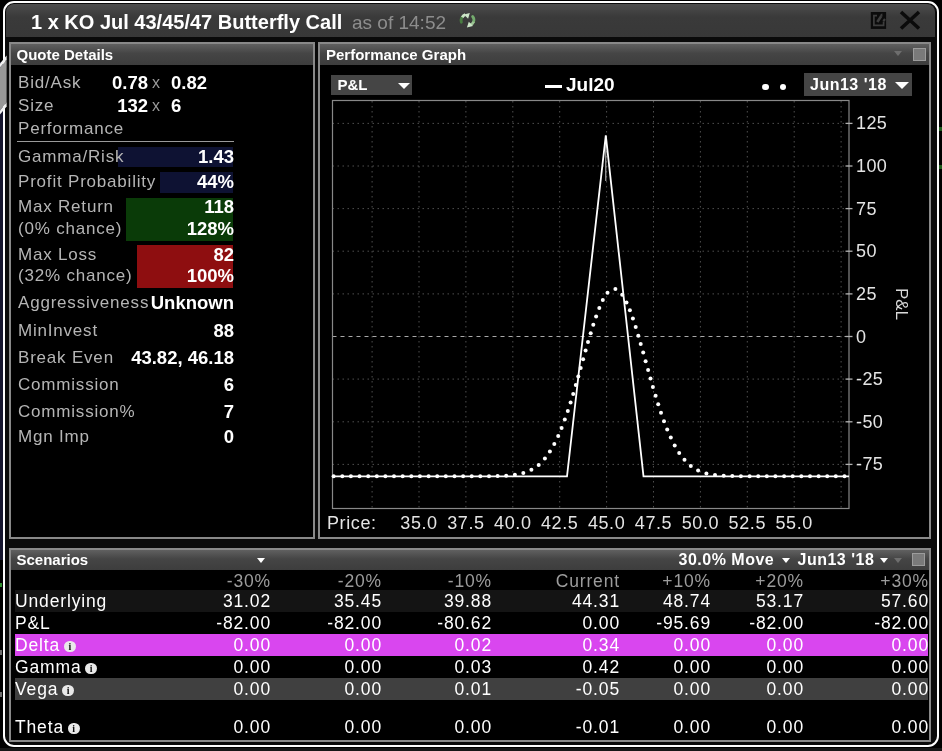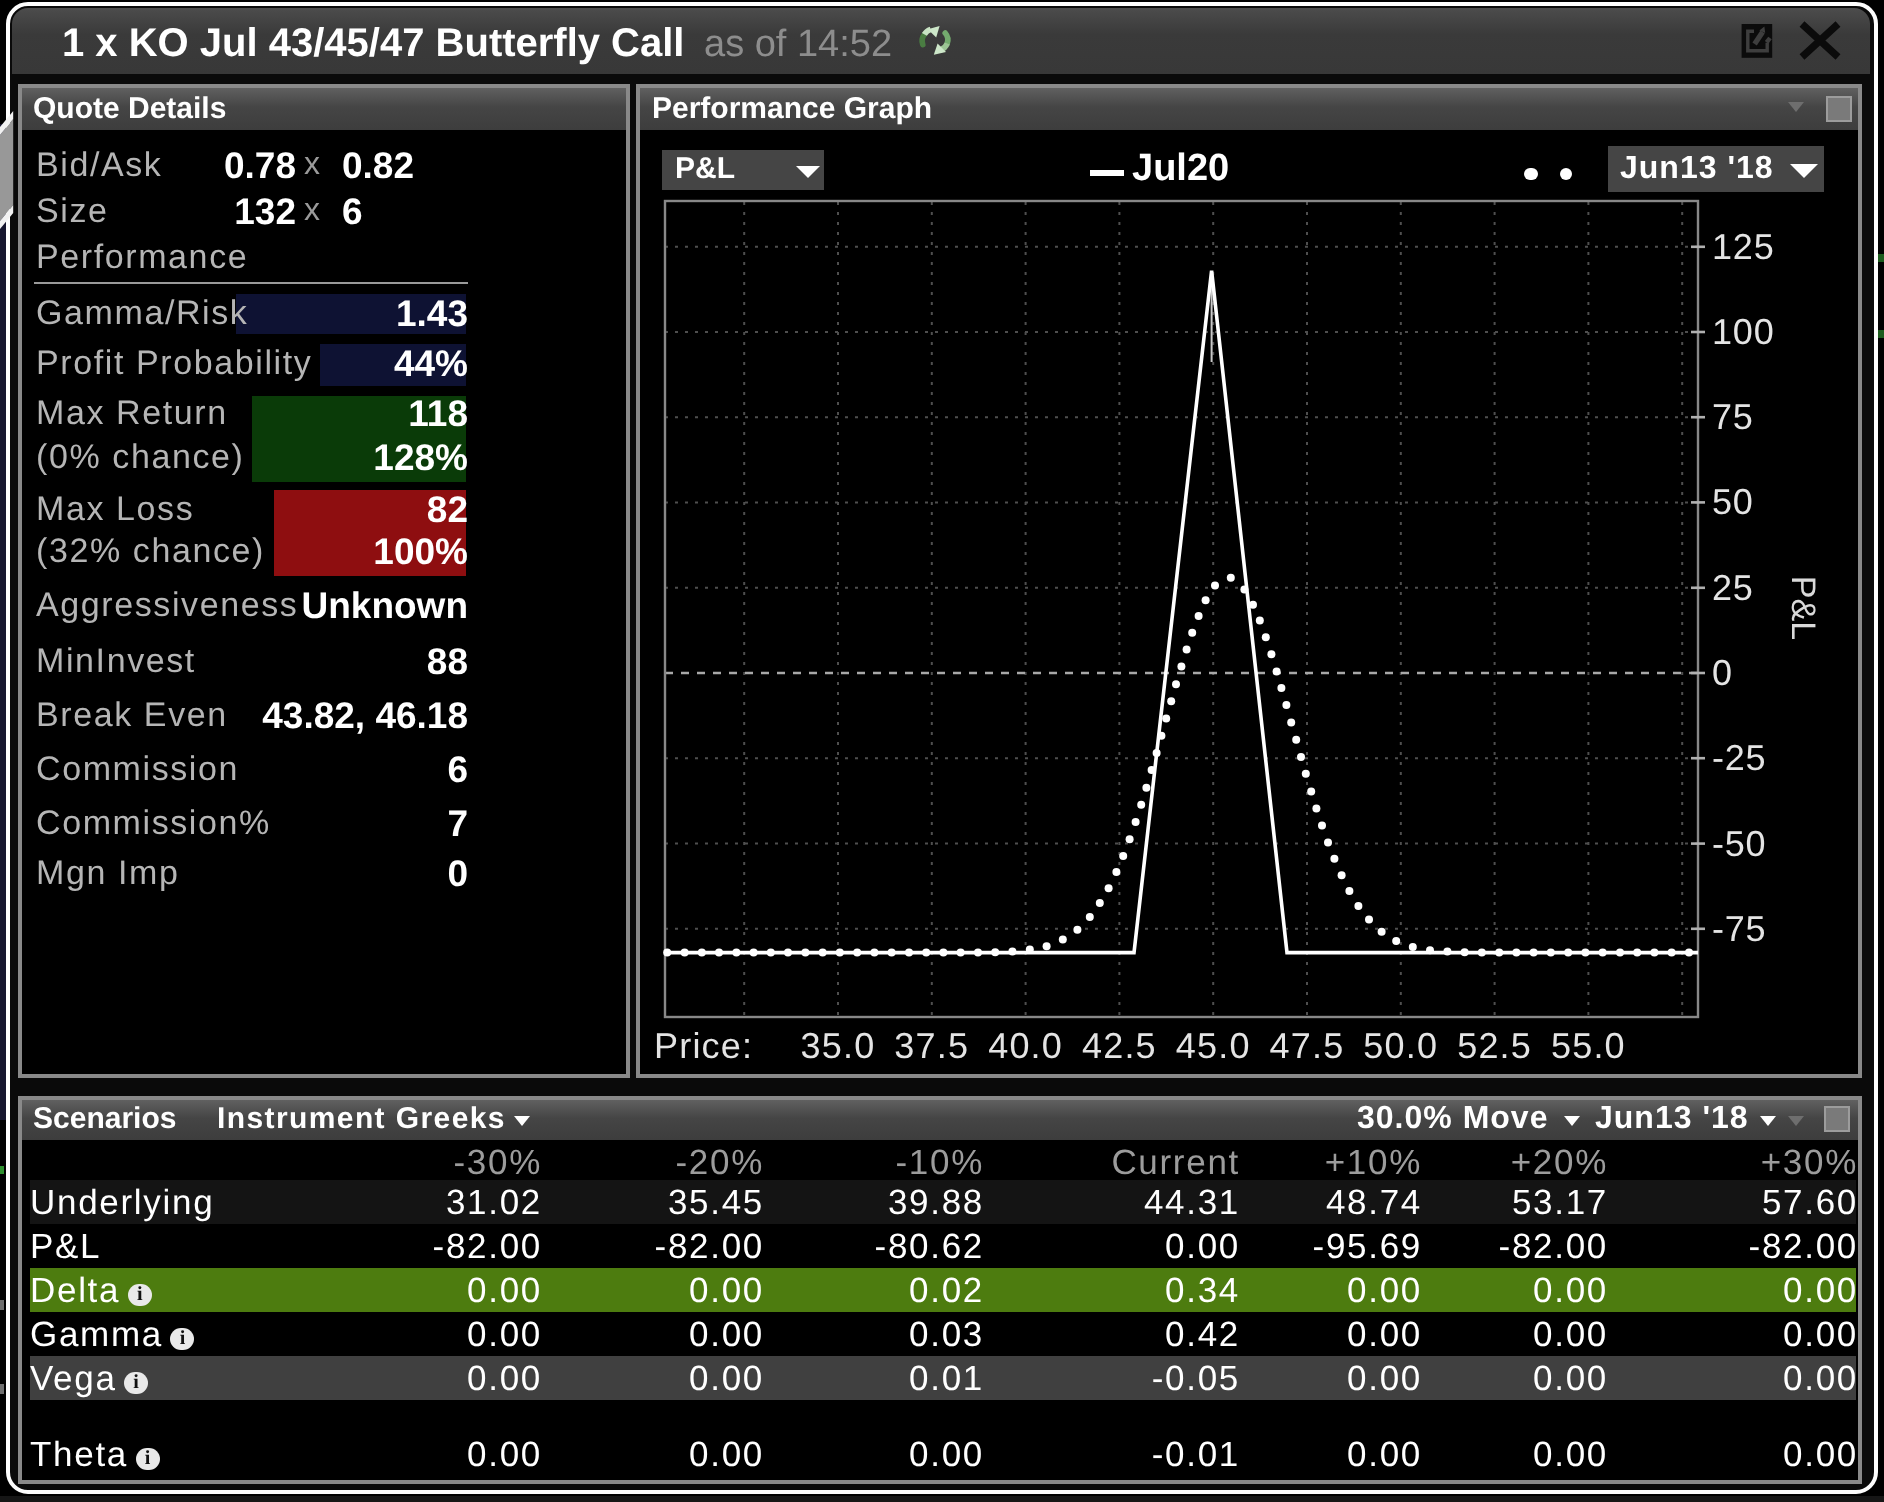--- a/index.html
+++ b/index.html
@@ -251,21 +251,20 @@
     <text x="606.6" y="529" class="xlab" text-anchor="middle">45.0</text>
     <text x="653.5" y="529" class="xlab" text-anchor="middle">47.5</text>
     <text x="700.4" y="529" class="xlab" text-anchor="middle">50.0</text>
     <text x="747.3" y="529" class="xlab" text-anchor="middle">52.5</text>
     <text x="794.2" y="529" class="xlab" text-anchor="middle">55.0</text>
 <text x="896" y="304" transform="rotate(90 896 304)" text-anchor="middle" style="fill:#d9d9d9;font-size:17px;font-family:'Liberation Sans',sans-serif">P&amp;L</text>
 </svg>
 
 <div class="panel" style="left:8.5px;top:547.5px;width:922px;height:194.5px">
     <div class="phead" style="height:20px;line-height:20px">Scenarios
-  <span style="position:absolute;left:98px;font-weight:bold;letter-spacing:0.7px">Instrument Greeks</span>
   <span class="tri" style="position:absolute;left:246px;top:8px;border-left-width:4.5px;border-right-width:4.5px;border-top-width:5px"></span>
   <span style="position:absolute;left:668px;font-weight:bold;font-size:16px;letter-spacing:0.5px">30.0% Move</span>
   <span class="tri" style="position:absolute;left:771px;top:8px;border-left-width:4.5px;border-right-width:4.5px;border-top-width:5px"></span>
   <span style="position:absolute;left:787px;font-weight:bold;font-size:16px;letter-spacing:0.5px">Jun13 '18</span>
   <span class="tri" style="position:absolute;left:869px;top:8px;border-left-width:4.5px;border-right-width:4.5px;border-top-width:5px"></span>
   <span style="position:absolute;left:883px;top:8px;width:0;height:0;border-left:4px solid transparent;border-right:4px solid transparent;border-top:5px solid #6e6e6e"></span>
   <span style="position:absolute;right:4px;top:3px;width:13px;height:13px;background:#7a7a7a;border:1px solid #9c9c9c"></span>
 </div>
   </div>
 <div class="srow" style="top:570px">
@@ -290,21 +289,21 @@
 <div class="srow" style="top:612px;">
     <span class="sl">P&amp;L</span>
     <span class="sc c1">-82.00</span>
     <span class="sc c2">-82.00</span>
     <span class="sc c3">-80.62</span>
     <span class="sc c4">0.00</span>
     <span class="sc c5">-95.69</span>
     <span class="sc c6">-82.00</span>
     <span class="sc c7">-82.00</span>
   </div>
-<div class="srow" style="top:634px;background:#4d7c0f;padding-left:36px;">
+<div class="srow" style="top:634px;background:#d946ef;padding-left:36px;">
     <span class="sl">Delta<span class="info">i</span></span>
     <span class="sc c1">0.00</span>
     <span class="sc c2">0.00</span>
     <span class="sc c3">0.02</span>
     <span class="sc c4">0.34</span>
     <span class="sc c5">0.00</span>
     <span class="sc c6">0.00</span>
     <span class="sc c7">0.00</span>
   </div>
 <div class="srow" style="top:656px;">

